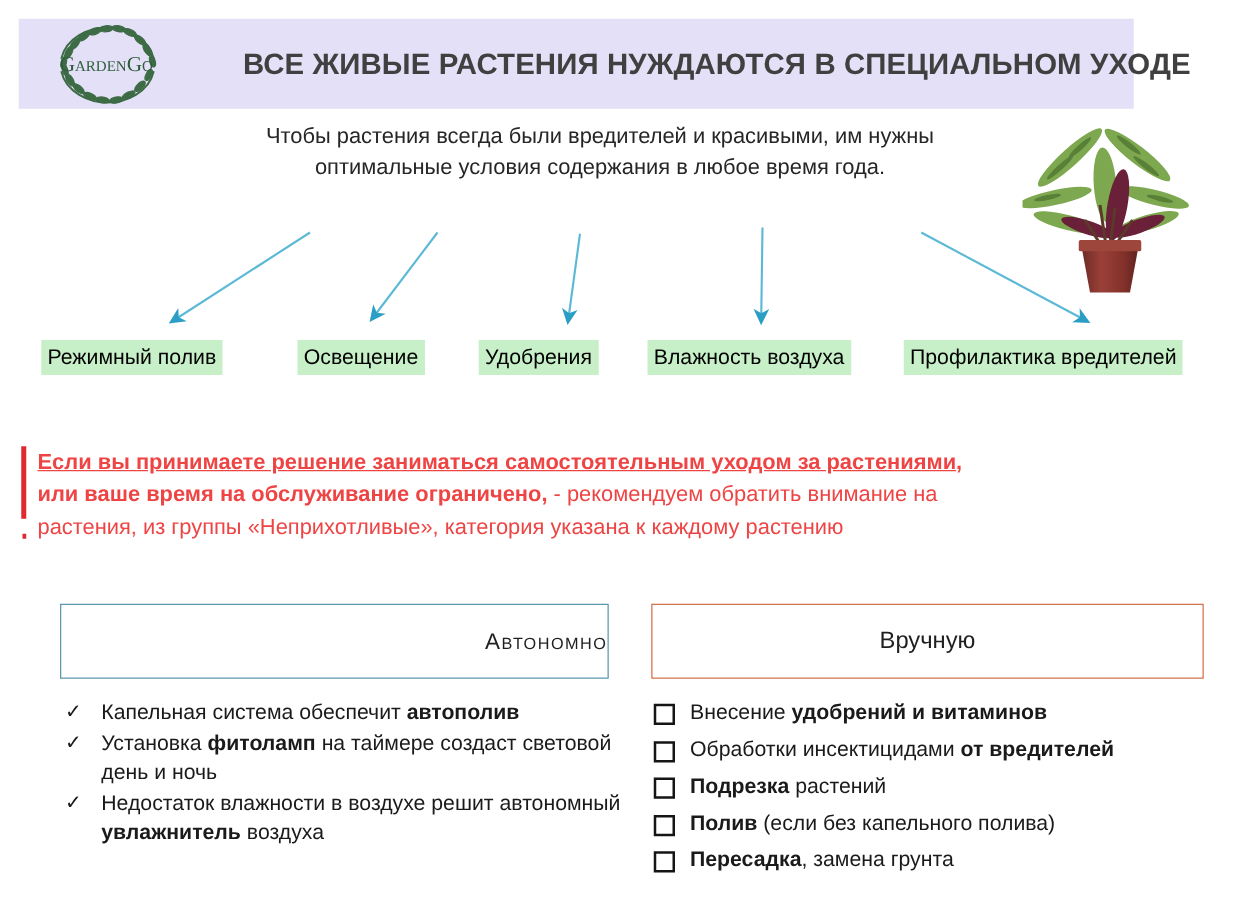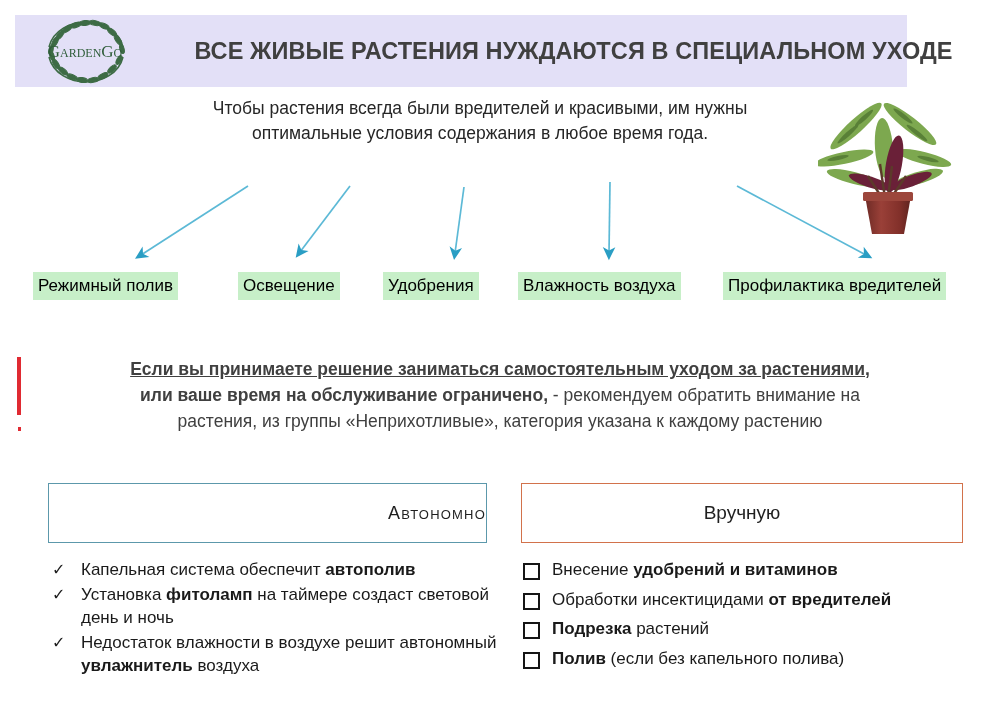--- a/index.html
+++ b/index.html
@@ -114,24 +114,24 @@
     top: 427px;
     width: 3px;
     height: 4px;
     background: #e02a32;
   }
   .quote-text {
     position: absolute;
     left: 30px;
     top: 356px;
     width: 940px;
-    text-align: center;
+    text-align: left;
     font-size: 17.5px;
     line-height: 26px;
-    color: #404040;
+    color: #ef4444;
   }
   .quote-text .strong-u {
     font-weight: bold;
     text-decoration: underline;
   }
   .quote-text .strong {
     font-weight: bold;
   }
 
   
@@ -369,13 +369,17 @@
     <span class="item-text"><span>Обработки инсектицидами </span><b>от вредителей</b><span></span></span>
   </div>
   <div class="list-item">
     <span class="mark mark-box"><span class="sq"></span></span>
     <span class="item-text"><span></span><b>Подрезка</b><span> растений</span></span>
   </div>
   <div class="list-item">
     <span class="mark mark-box"><span class="sq"></span></span>
     <span class="item-text"><span></span><b>Полив</b><span> (если без капельного полива)</span></span>
   </div>
+  <div class="list-item">
+    <span class="mark mark-box"><span class="sq"></span></span>
+    <span class="item-text"><span></span><b>Пересадка</b><span>, замена грунта</span></span>
+  </div>
 </div>
 
 </body></html>

